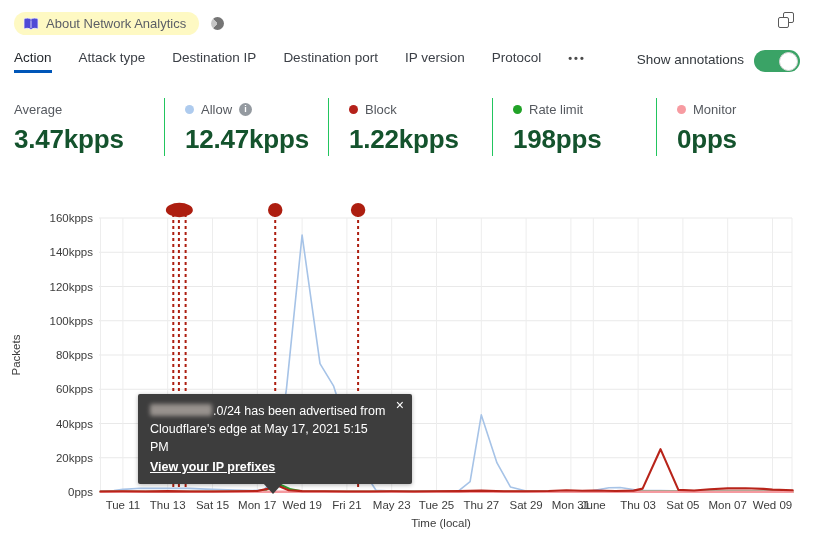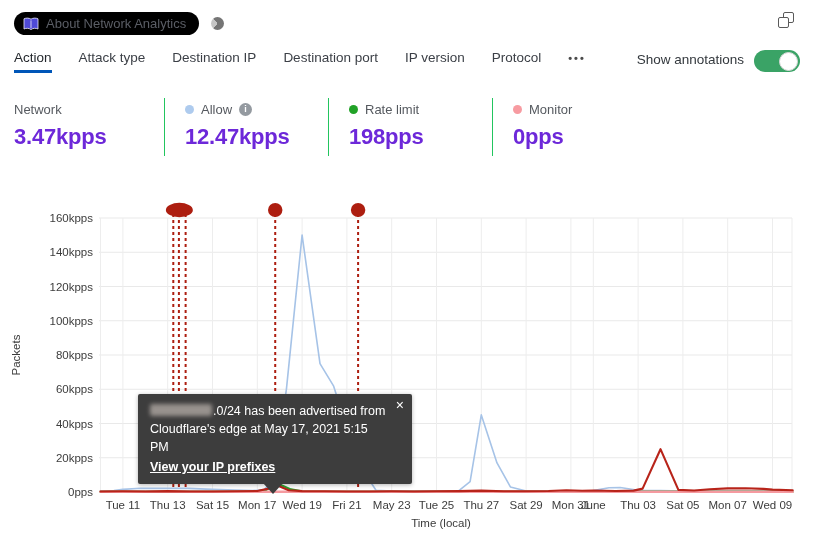--- a/index.html
+++ b/index.html
@@ -10,21 +10,21 @@
     font-family: "Liberation Sans", sans-serif;
     color: #33383d;
     overflow: hidden;
   }
 
   
   .header { position: absolute; top: 12px; left: 14px; display: flex; align-items: center; gap: 10px; }
   .page-title { font-size: 17px; font-weight: 700; color: #33383d; }
   .about-badge {
     display: flex; align-items: center; gap: 7px;
-    background: #000000; border-radius: 13px;
+    background: #fef9c3; border-radius: 13px;
     padding: 4px 13px 4px 9px;
     font-size: 13px; color: #5b5e66; cursor: pointer;
   }
   .book-icon { width: 16px; height: 14px; display: block; }
   .pie-icon {
     width: 13px; height: 13px; border-radius: 50%; margin-left: 2px;
     background: conic-gradient(from 225deg, #c6c6c6 0 95deg, #757575 95deg 360deg);
   }
   .copy-icon { position: absolute; top: 12px; right: 22px; width: 16px; height: 16px; cursor: pointer; }
   .copy-icon .back  { position: absolute; top: 0; right: 0; width: 11px; height: 11px; border: 1.5px solid #5a5a5a; border-radius: 2px; }
@@ -43,21 +43,21 @@
 
   
   .stats { position: absolute; top: 98px; left: 0; display: grid; grid-template-columns: 164px 164px 164px 164px 160px; }
   .stat { height: 58px; padding: 2px 0 0 20px; border-left: 1px solid #22c55e; }
   .stat:first-child { border-left: none; padding-left: 14px; }
   .stat-label { display: flex; align-items: center; gap: 7px; font-size: 13px; color: #55595f; height: 18px; }
   .stat-dot { width: 9px; height: 9px; border-radius: 50%; background: #ccc; flex: none; }
   .info-icon { width: 13px; height: 13px; border-radius: 50%; background: #949aa0; color: #fff;
     font-size: 9px; font-weight: 700; display: flex; align-items: center; justify-content: center; cursor: pointer; }
   .info-icon::before { content: "i"; }
-  .stat-value { font-size: 22px; font-weight: 700; color: #6d28d9; margin-top: 6px; letter-spacing: -0.2px; }
+  .stat-value { font-size: 26px; font-weight: 700; color: #14532d; margin-top: 6px; letter-spacing: -0.2px; }
 
   
   #chart-svg { position: absolute; left: 0; top: 190px; width: 816px; height: 355px; }
   #chart-svg text.tick { font-family: "Liberation Sans", sans-serif; font-size: 11.5px; fill: #3c3c3c; }
   #chart-svg text.axis-title { font-family: "Liberation Sans", sans-serif; font-size: 11.5px; fill: #3c3c3c; }
 
   
   .tooltip {
     position: absolute; left: 138px; top: 394px; width: 274px;
     background: #3d3d3d; color: #fff; border-radius: 2px;
@@ -104,31 +104,38 @@
   <div class="tabs-spacer"></div>
   <span class="show-annotations-label">Show annotations</span>
   <div class="toggle" style="background: rgb(58, 163, 102);">
     <span class="knob"></span>
   </div>
 </div>
 
 <div class="stats">
   <div class="stat">
     <div class="stat-label">
-        <span>Network</span>
+        <span>Average</span>
       </div>
     <div class="stat-value">3.47kpps</div>
   </div>
   <div class="stat">
     <div class="stat-label">
       <span class="stat-dot" style="background: rgb(174, 203, 238);"></span>
       <span>Allow</span>
       <span class="info-icon"></span>
     </div>
     <div class="stat-value">12.47kpps</div>
+  </div>
+  <div class="stat">
+    <div class="stat-label">
+      <span class="stat-dot" style="background: rgb(181, 33, 26);"></span>
+      <span>Block</span>
+    </div>
+    <div class="stat-value">1.22kpps</div>
   </div>
   <div class="stat">
     <div class="stat-label">
       <span class="stat-dot" style="background: rgb(33, 162, 39);"></span>
       <span>Rate limit</span>
     </div>
     <div class="stat-value">198pps</div>
   </div>
   <div class="stat">
     <div class="stat-label">

